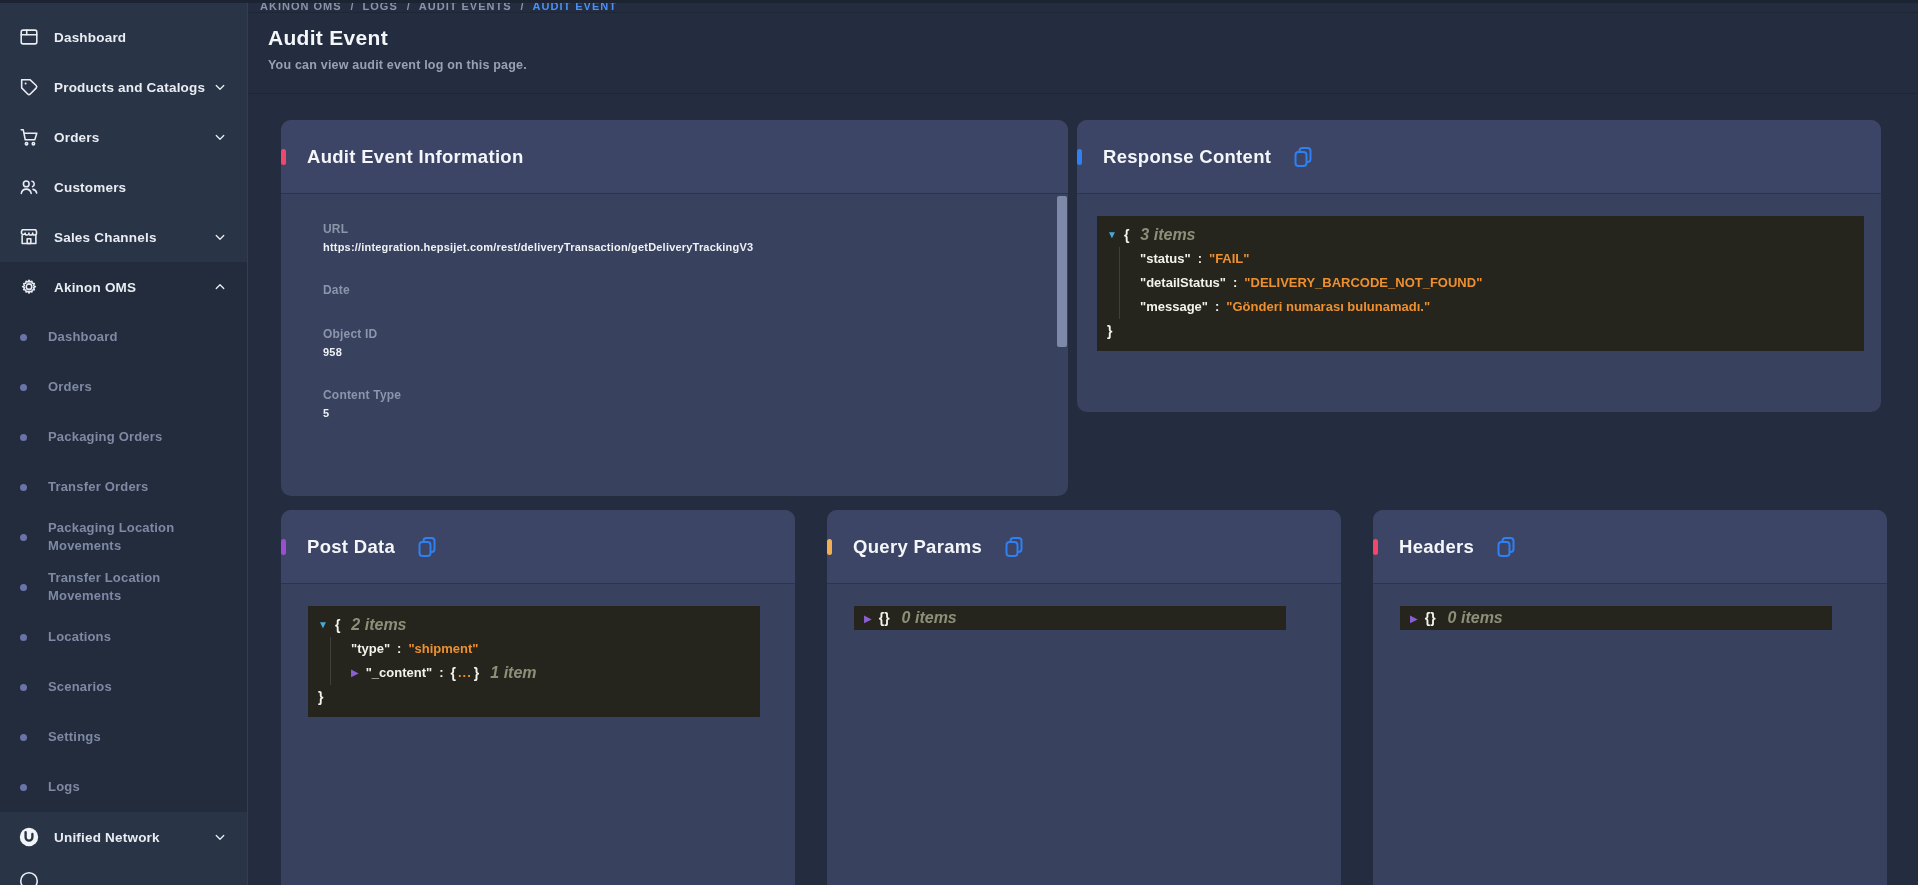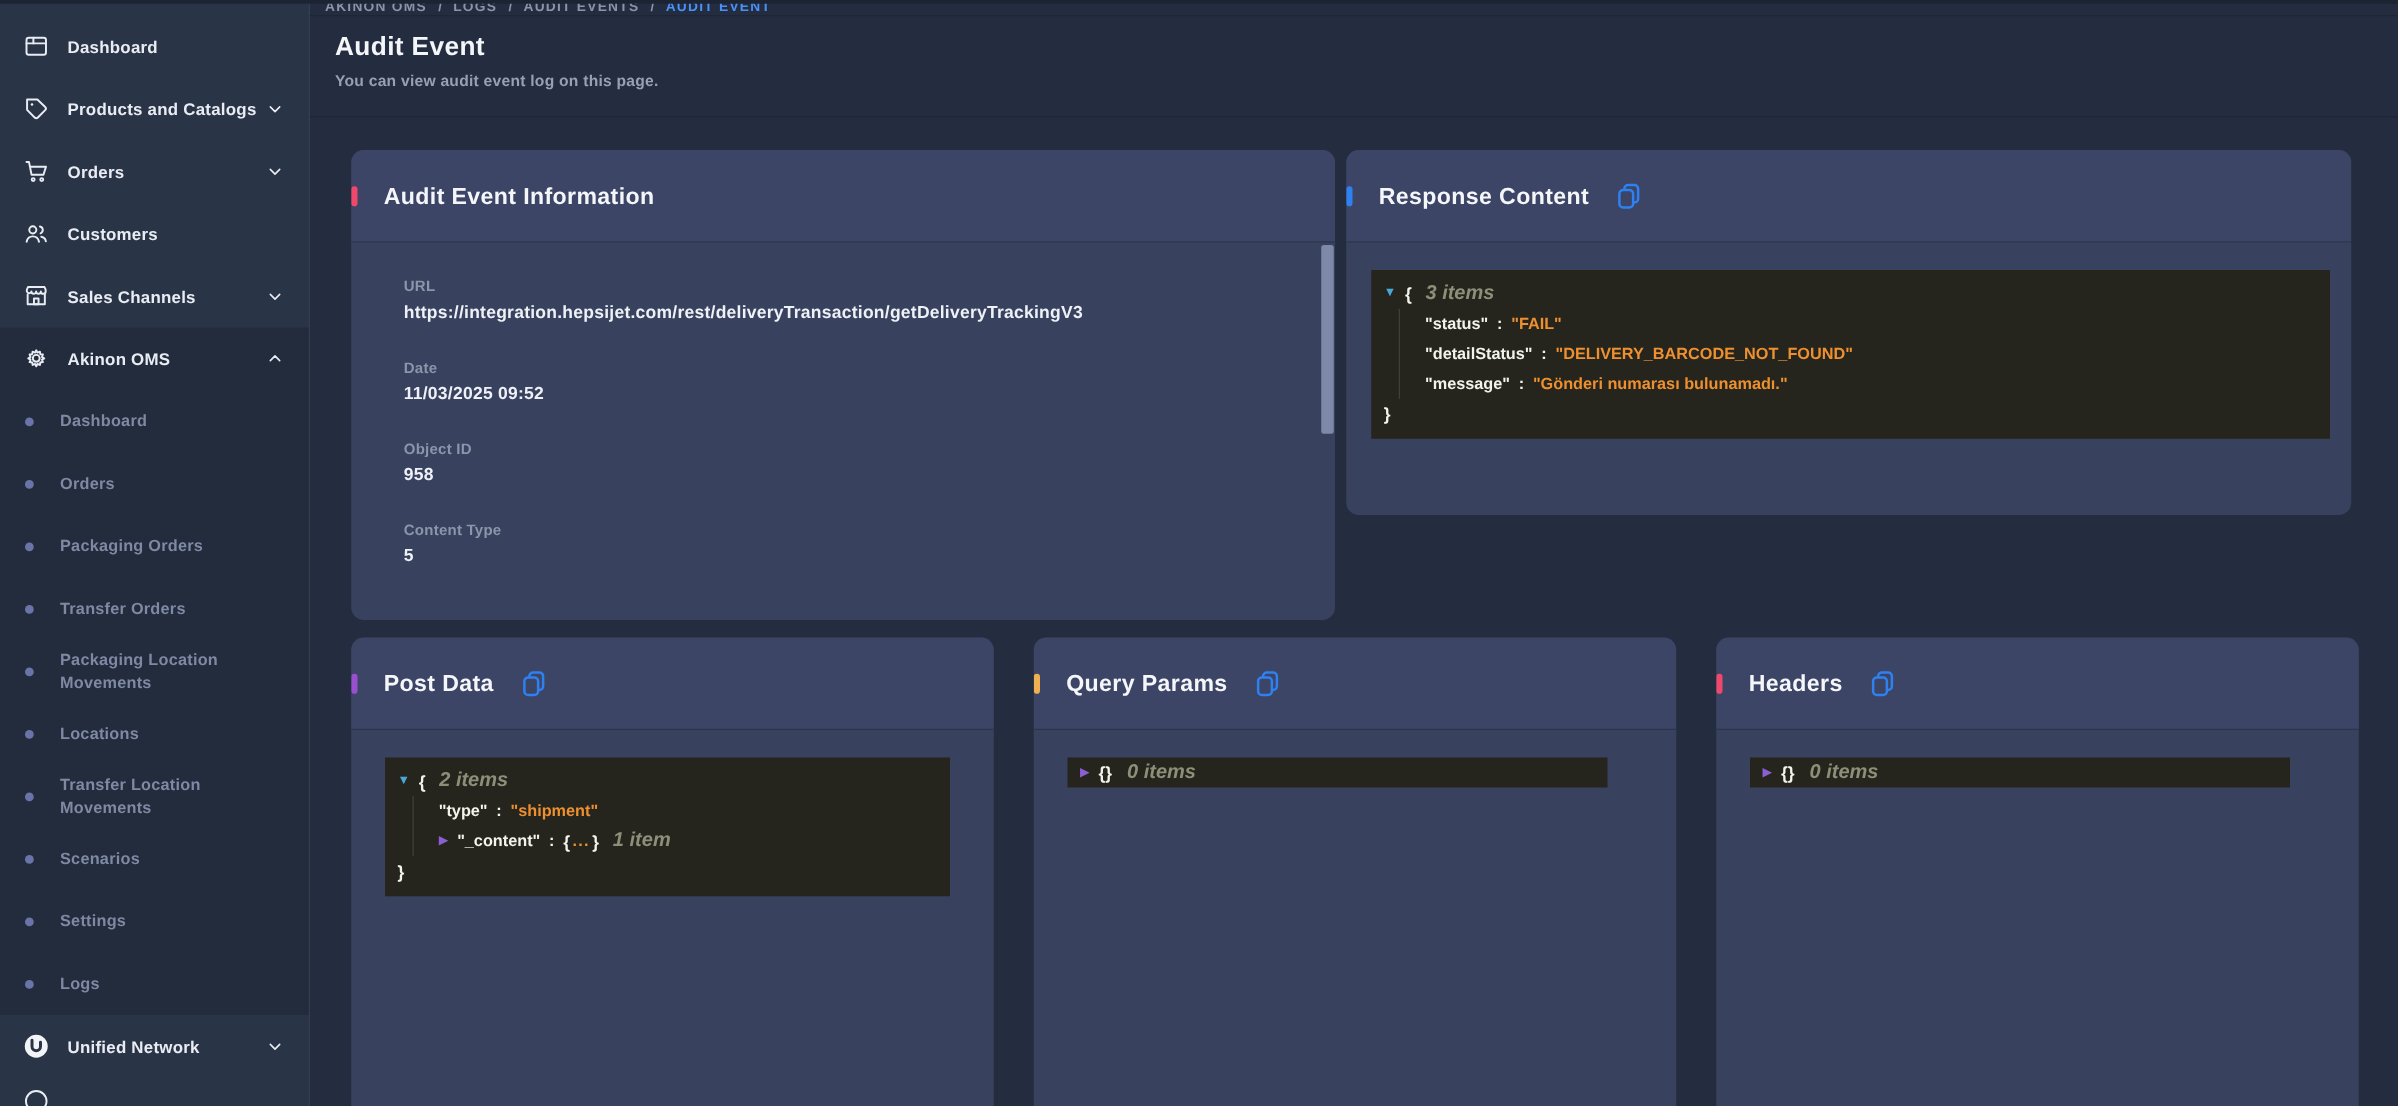--- a/index.html
+++ b/index.html
@@ -44,21 +44,21 @@
   .card-title { font-size:18.5px; color:#f4f6fa; letter-spacing:.3px; }
   .copy-btn { margin-left:19px; width:26px; height:26px; background:none; border:none; cursor:pointer; padding:0; display:flex; align-items:center; justify-content:center; }
 
   .card1 { width:787px; height:376px; }
   .card2 { width:804px; height:292px; }
   .card-sm { flex:1; height:420px; }
 
   .info-body { padding:28px 56px 0 26px;margin-left:16px; }
   .field { margin-bottom:30px; }
   .f-label { font-size:12px; color:#8c95a9; letter-spacing:.2px; }
-  .f-value { margin-top:5px; font-size:14px; color:#eef1f6; letter-spacing:.2px; }
+  .f-value { margin-top:5px; font-size:11px; color:#eef1f6; letter-spacing:.2px; }
   .scroll-thumb { position:absolute; right:1px; top:76px; width:10px; height:151px; background:#7e88a9; border-radius:2px; }
 
   
   .jv-wrap { padding:22px 17px 0 20px; }
   .jv-wrap-post { padding:22px 35px 0 27px; }
   .jv { background:#25251d; padding:7px 14px 8px 10px; font-size:13px; }
   .jv-line { line-height:24px; display:flex; align-items:center; white-space:nowrap; }
   .tri { font-size:10px; margin-right:7px; cursor:pointer; }
   .tri.open { color:#4aa8d8; }
   .tri.closed { color:#8a5fd3; }
@@ -181,25 +181,25 @@
     <div class="sub-item">
       <span class="dot"></span>
       <span class="slbl">Transfer Orders</span>
     </div>
     <div class="sub-item">
       <span class="dot"></span>
       <span class="slbl">Packaging Location Movements</span>
     </div>
     <div class="sub-item">
       <span class="dot"></span>
+      <span class="slbl">Transfer Location Movements</span>
+    </div>
+    <div class="sub-item">
+      <span class="dot"></span>
       <span class="slbl">Locations</span>
-    </div>
-    <div class="sub-item">
-      <span class="dot"></span>
-      <span class="slbl">Transfer Location Movements</span>
     </div>
     <div class="sub-item">
       <span class="dot"></span>
       <span class="slbl">Scenarios</span>
     </div>
     <div class="sub-item">
       <span class="dot"></span>
       <span class="slbl">Settings</span>
     </div>
     <div class="sub-item">
@@ -256,21 +256,20 @@
           <span class="accent" style="background:#F0486C"></span>
           <h2 class="card-title">Audit Event Information</h2>
         </div>
         <div class="info-body">
           <div class="field">
             <div class="f-label">URL</div>
             <div class="f-value">https://integration.hepsijet.com/rest/deliveryTransaction/getDeliveryTrackingV3</div>
           </div>
           <div class="field">
             <div class="f-label">Date</div>
-            <div class="f-value">11/03/2025 09:52</div>
           </div>
           <div class="field">
             <div class="f-label">Object ID</div>
             <div class="f-value">958</div>
           </div>
           <div class="field">
             <div class="f-label">Content Type</div>
             <div class="f-value">5</div>
           </div>
         </div>

